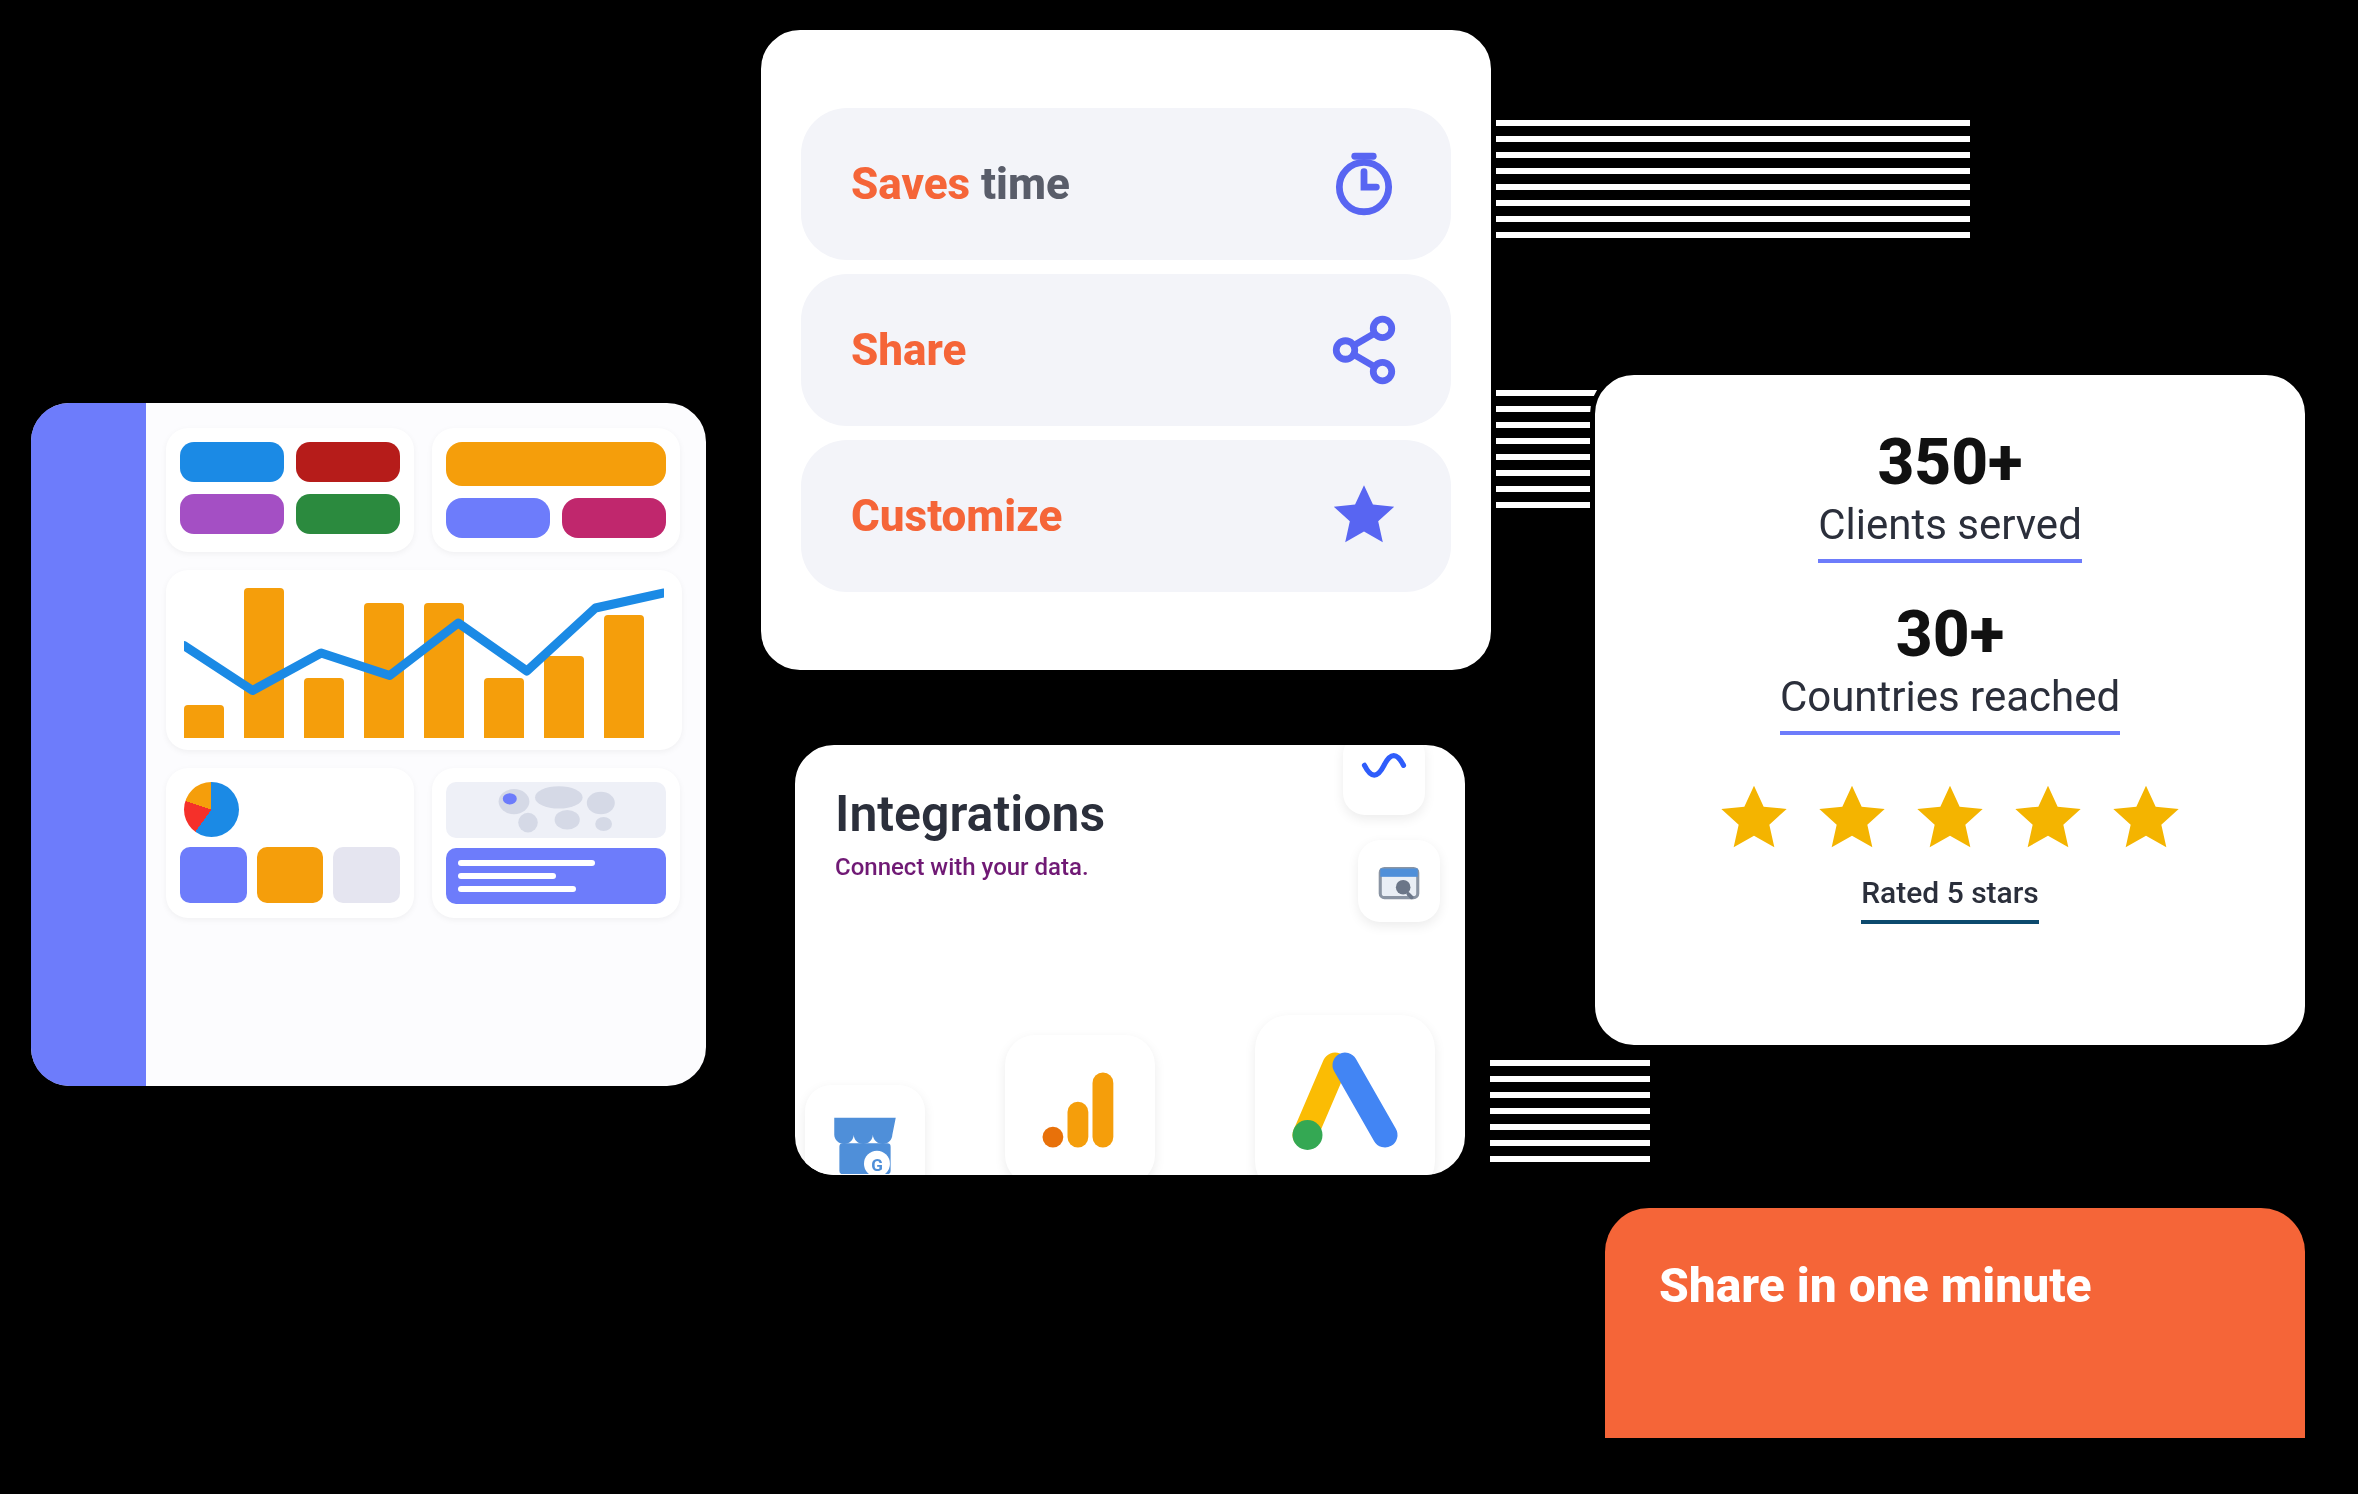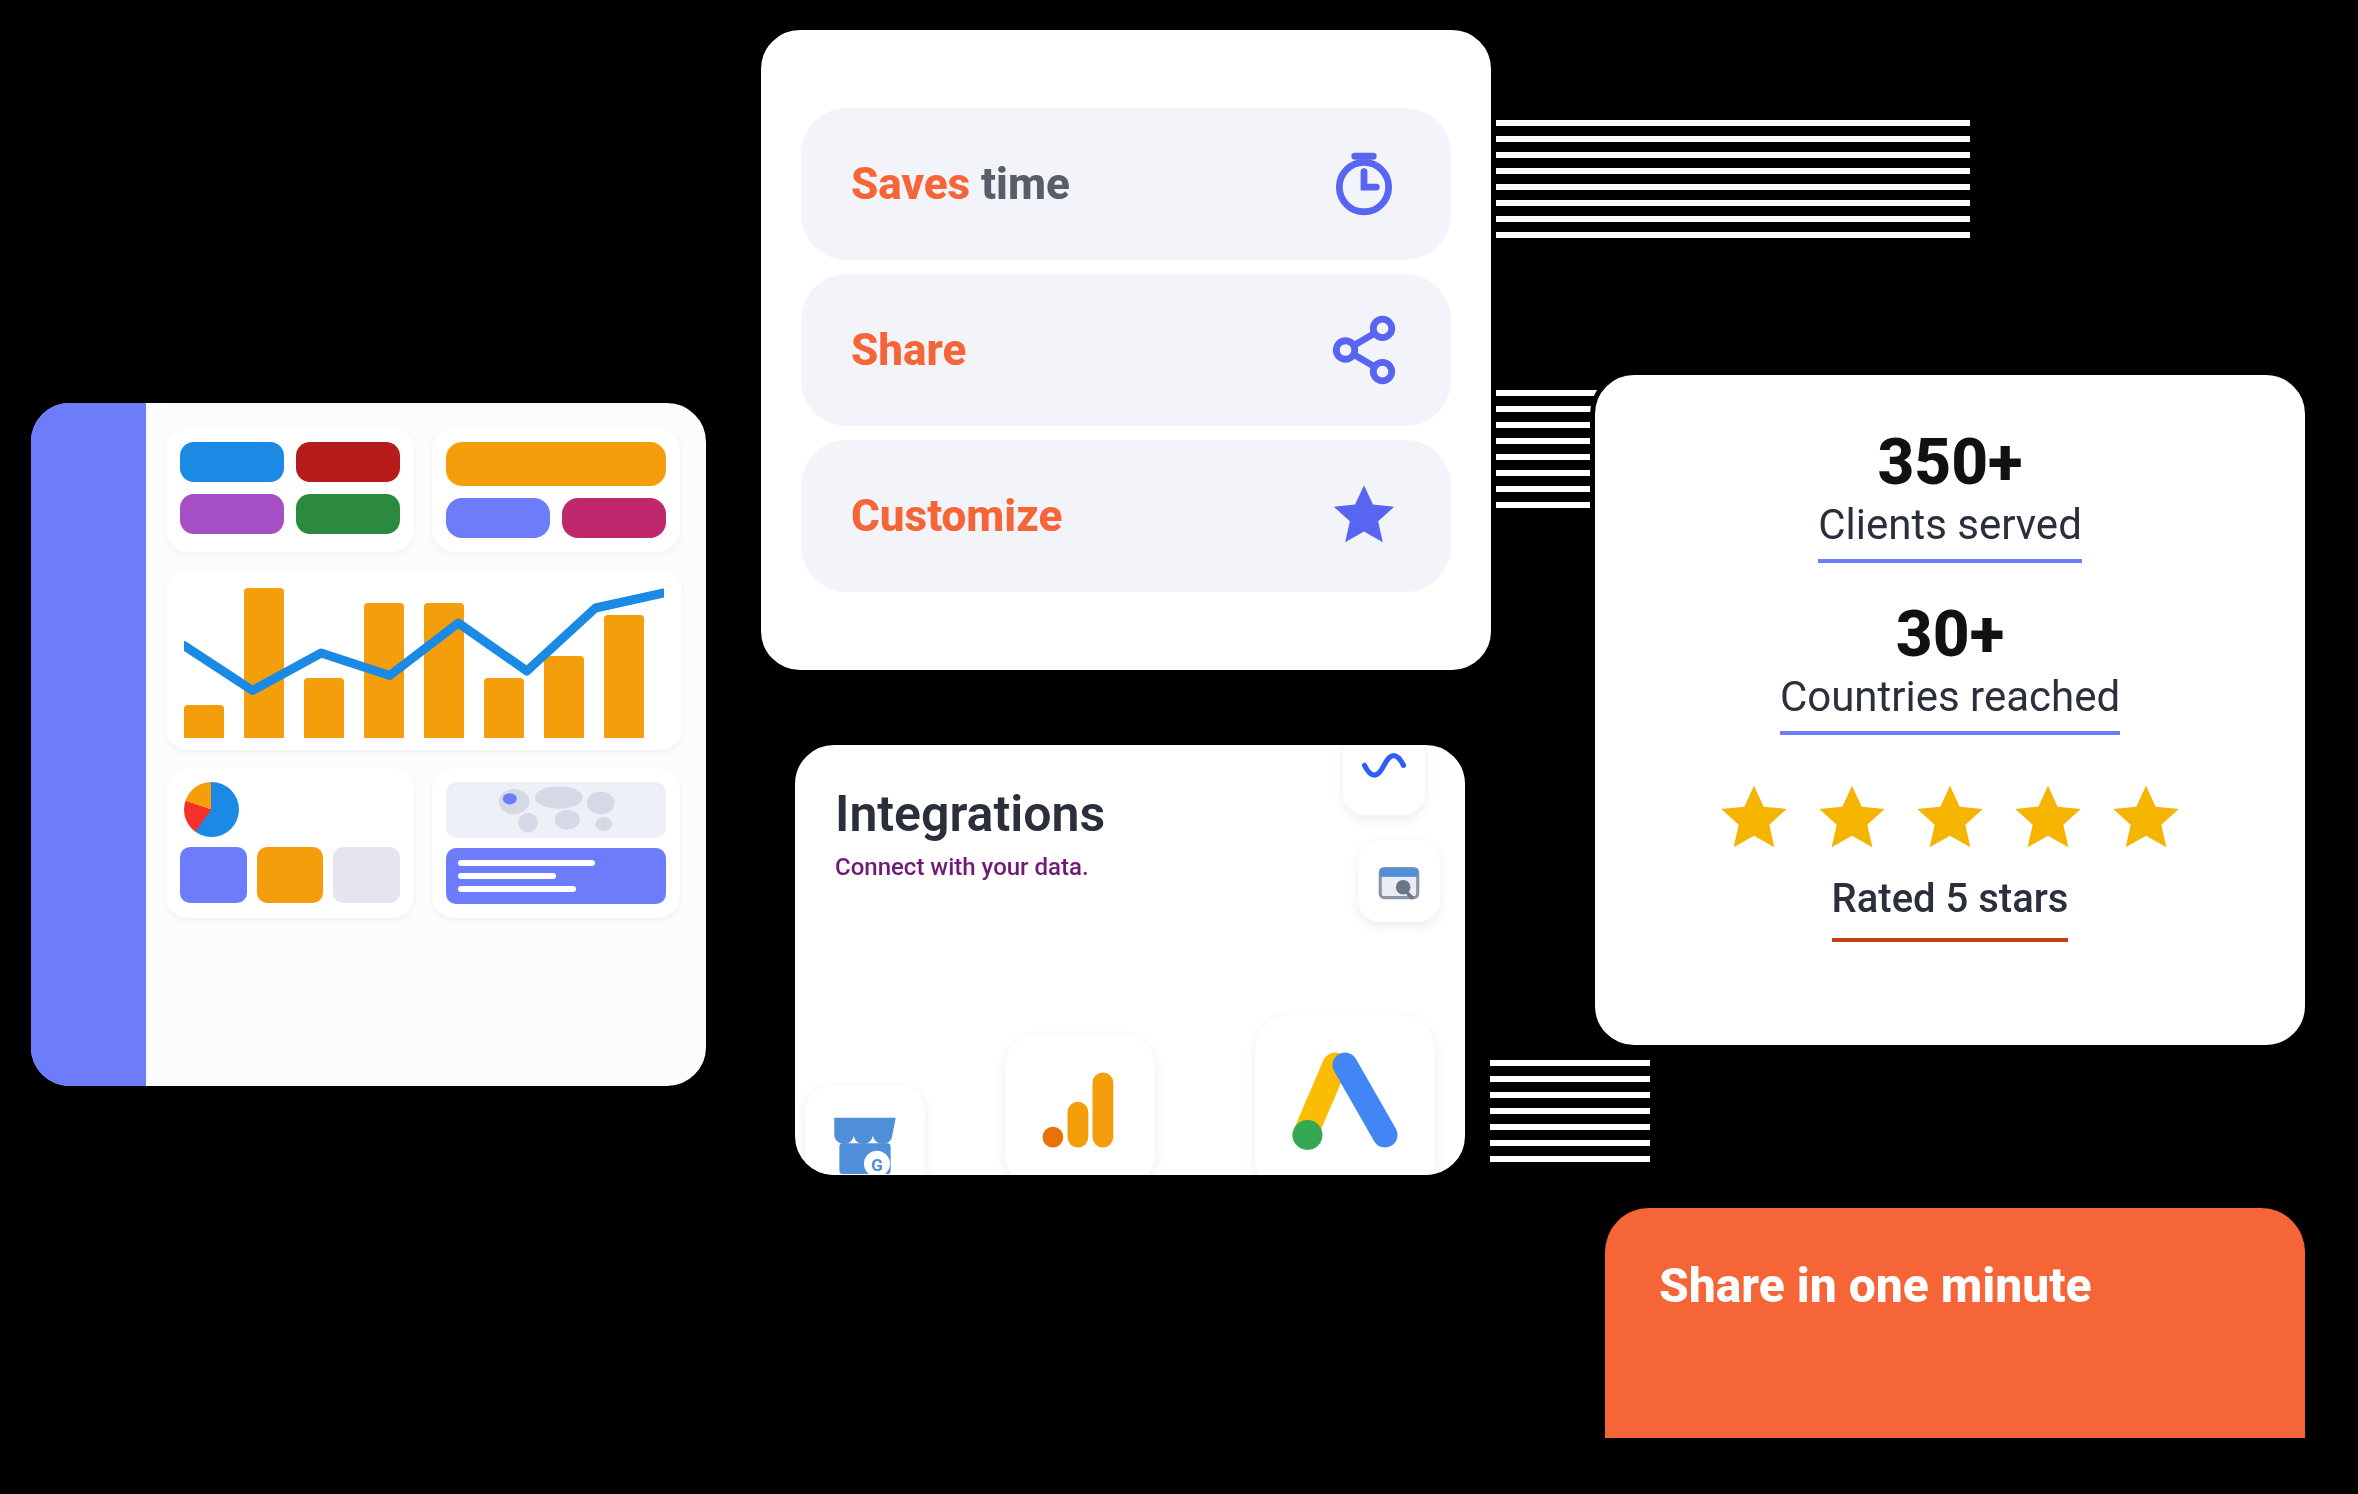--- a/index.html
+++ b/index.html
@@ -146,22 +146,22 @@
   .stats {
     left: 1590px; top: 370px; width: 720px; height: 680px;
     padding: 50px 54px;
     display:flex; flex-direction:column; align-items:center;
   }
   .stat-block { text-align:center; margin-bottom:34px; border-bottom:4px solid #6d7cfb; padding-bottom:10px;}
   .stat-num { font-size:64px; font-weight:800; color:#111; }
   .stat-txt { font-size:42px; color:#2b2f3b; font-weight:400;}
   .stars { display:flex; gap:18px; margin:10px 0 16px;}
   .stars svg { width:80px; height:80px; }
-  .stats-rated { font-size:40px; color:#2b2f3b; font-weight:500;
-    border-bottom:4px solid #c2410c; padding-bottom:16px;}
+  .stats-rated { font-size:30px; color:#2b2f3b; font-weight:500;
+    border-bottom:4px solid #0c4a6e; padding-bottom:10px;}
 
   
   .ready {
     position:absolute;
     left: 1605px; top: 1208px; width: 700px; height: 230px;
     background:#f56538;
     border-radius: 44px 44px 0 0;
     padding: 46px 54px;
     color:#fff; font-size:48px; font-weight:800; line-height:1.35;
   }

